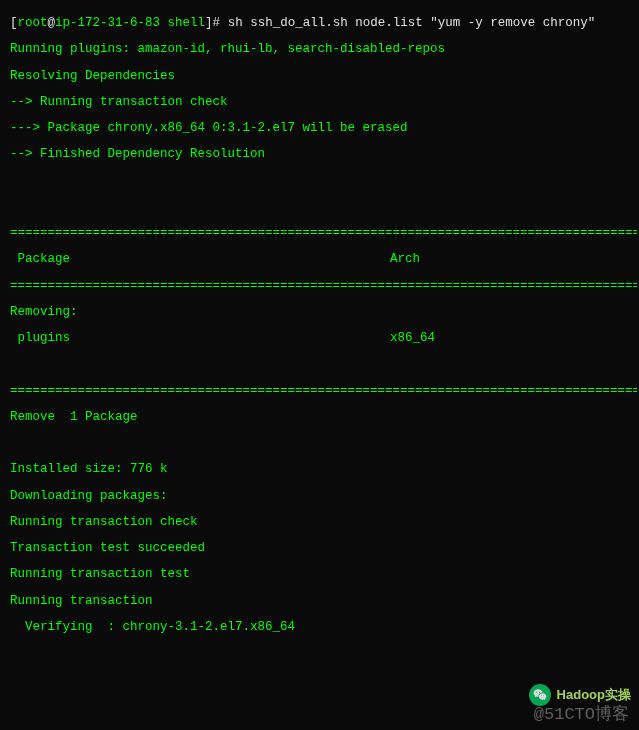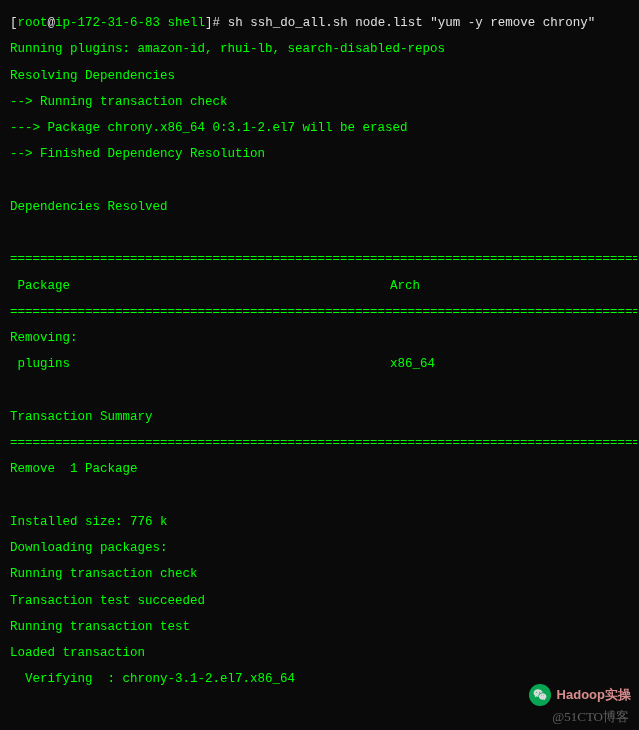--- a/index.html
+++ b/index.html
@@ -37,64 +37,62 @@
     .watermark-wechat .icon {
       width: 22px;
       height: 22px;
       border-radius: 50%;
       background: #07c160;
       display: flex;
       align-items: center;
       justify-content: center;
     }
     .watermark-wechat .text {
-      color: #fca5a5;
+      color: #bef264;
       font-size: 13px;
       font-family: -apple-system, "Segoe UI", sans-serif;
       font-weight: bold;
     }
     .watermark-blog {
       position: absolute;
       right: 10px;
       bottom: 6px;
       color: rgba(180,180,180,0.5);
-      font-size: 13px;
-      font-family: Liberation Serif, serif;
+      font-size: 17px;
+      font-family: Liberation Mono, monospace;
       z-index: 10;
     }
   </style>
 </head>
 <body>
 
 <div class="terminal">
 <span class="line"><span class="white">[</span><span>root</span><span class="white">@</span><span>ip-172-31-6-83</span> <span>shell</span><span class="white">]# </span><span class="white">sh ssh_do_all.sh node.list "yum -y remove chrony"</span></span>
 <span class="line">Running plugins: amazon-id, rhui-lb, search-disabled-repos</span>
 <span class="line">Resolving Dependencies</span>
 <span class="line">--&gt; Running transaction check</span>
 <span class="line">---&gt; Package chrony.x86_64 0:3.1-2.el7 will be erased</span>
 <span class="line">--&gt; Finished Dependency Resolution</span>
 <span class="line"> </span>
-<span class="line">Dependencies Resolved</span>
 <span class="line"> </span>
 <span class="line divider">================================================================================================</span>
 <span class="line"><span class="padded-col" style="width:380px"> Package</span><span>Arch</span></span>
 <span class="line divider">================================================================================================</span>
 <span class="line">Removing:</span>
 <span class="line"><span class="padded-col" style="width:380px"> plugins</span><span>x86_64</span></span>
 <span class="line"> </span>
-<span class="line">Transaction Summary</span>
 <span class="line divider">================================================================================================</span>
 <span class="line">Remove  1 Package</span>
 <span class="line"> </span>
 <span class="line">Installed size: 776 k</span>
 <span class="line">Downloading packages:</span>
 <span class="line">Running transaction check</span>
 <span class="line">Transaction test succeeded</span>
 <span class="line">Running transaction test</span>
-<span class="line">Loaded transaction</span>
+<span class="line">Running transaction</span>
 <span class="line">  Verifying  : chrony-3.1-2.el7.x86_64</span>
 <span class="line"> </span>
 
 
 
 
 
 
 
 

